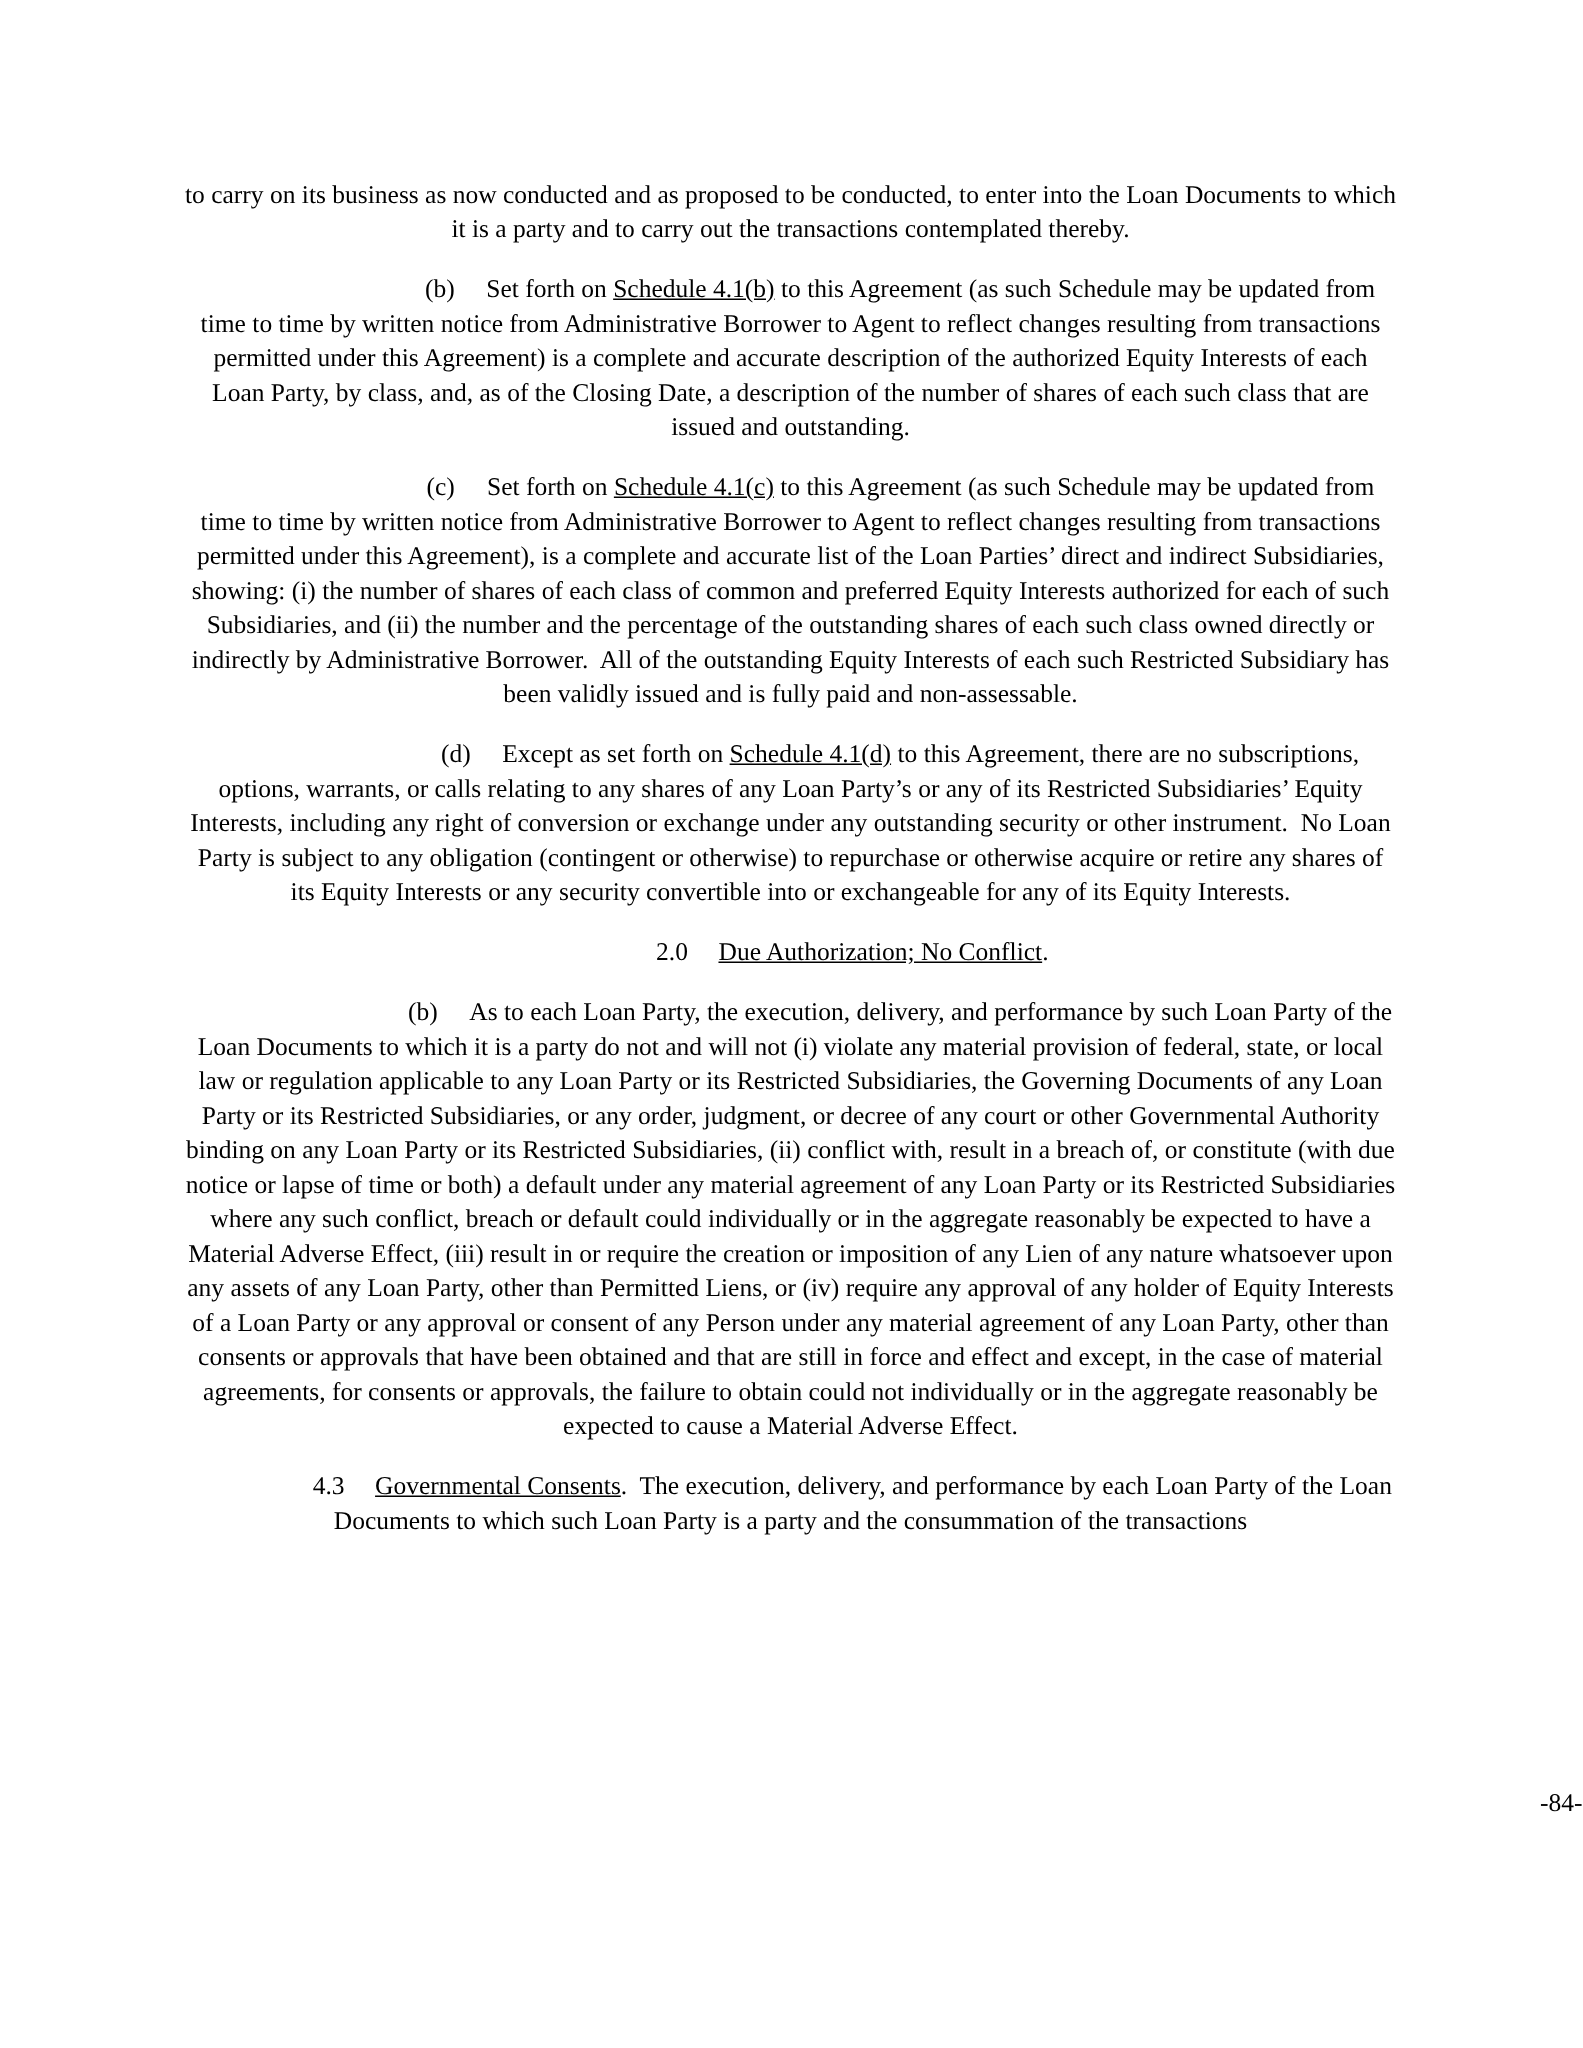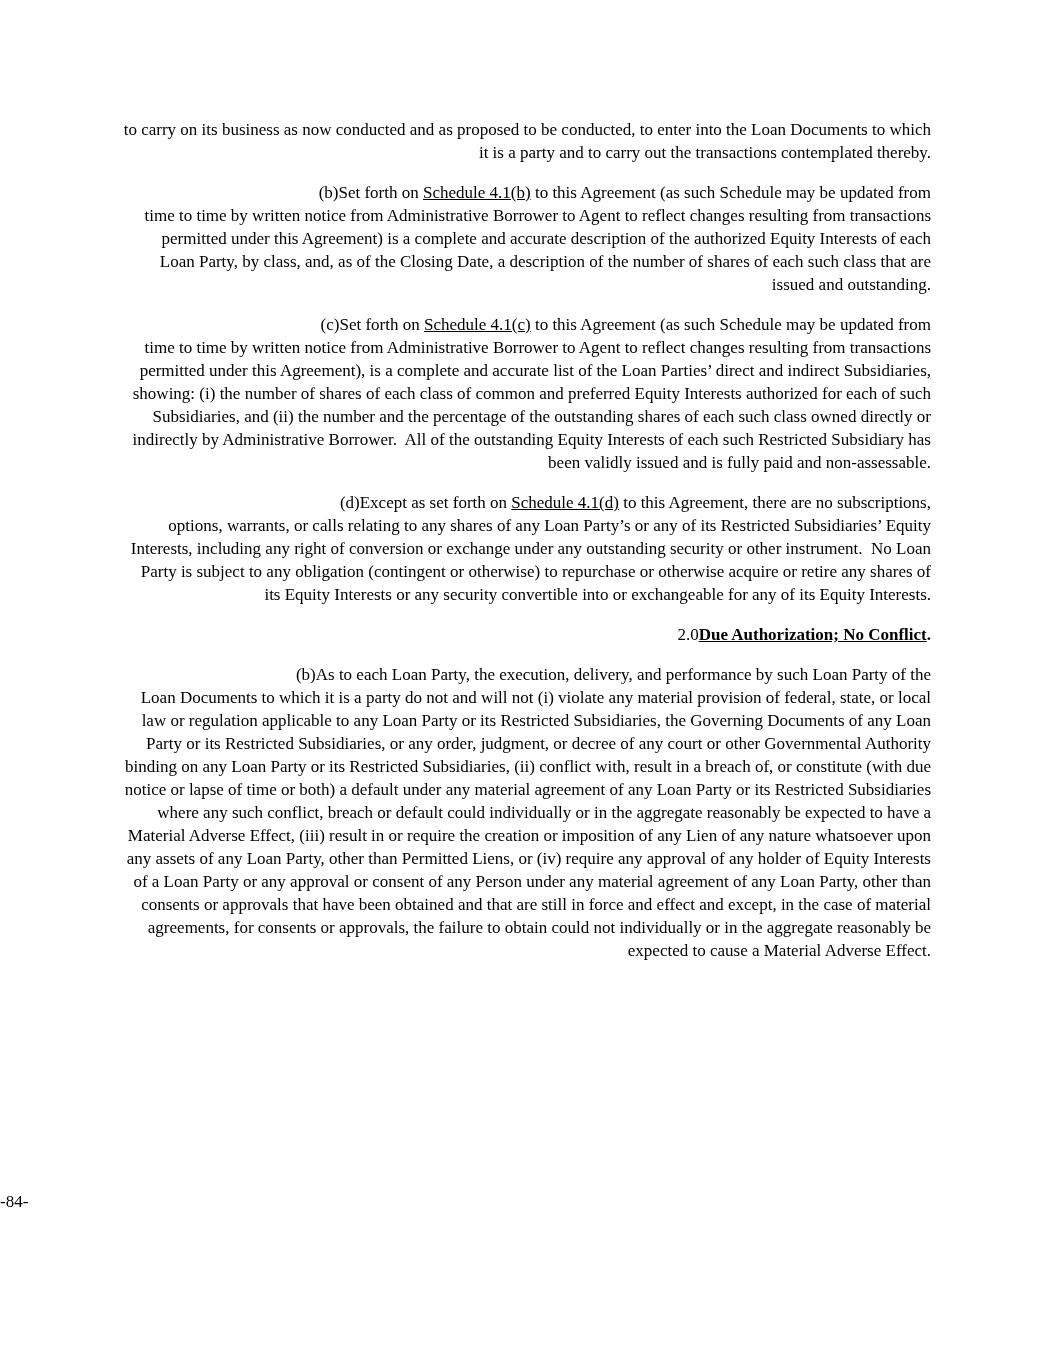--- a/index.html
+++ b/index.html
@@ -21,49 +21,50 @@
   }
   .content {
     position: absolute;
     left: 123px;
     top: 118px;
     width: 808px;
   }
   p.para {
     margin: 0 0 17px 0;
     white-space: pre-wrap;
-    text-align: right;
+    text-align: center;
   }
   p.body    { text-indent: 0; }
   p.lettered{ text-indent: 125px; }
   p.section { text-indent: 62px; }
   .label {
     display: inline-block;
     width: 62px;
     text-indent: 0;
   }
   .underline { text-decoration: underline; }
-  .bold { font-weight: bold; }
+  .bold { font-weight: normal; }
   .footer {
     position: absolute;
     left: 0;
     right: 0;
     top: 1190px;
-    text-align: left;
+    text-align: right;
     font-family: "Liberation Serif", "DejaVu Serif", serif;
     font-size: 17px;
     color: #000000;
   }
 </style>
 </head>
 <body>
 
 <div class="page">
   <div class="content">
       <p class="para body"><span class="run">to carry on its business as now conducted and as proposed to be conducted, to enter into the Loan Documents to which it is a party and to carry out the transactions contemplated thereby.</span></p>
       <p class="para lettered"><span class="label">(b)</span><span class="run">Set forth on </span><span class="run underline">Schedule 4.1(b)</span><span class="run"> to this Agreement (as such Schedule may be updated from time to time by written notice from Administrative Borrower to Agent to reflect changes resulting from transactions permitted under this Agreement) is a complete and accurate description of the authorized Equity Interests of each Loan Party, by class, and, as of the Closing Date, a description of the number of shares of each such class that are issued and outstanding.</span></p>
       <p class="para lettered"><span class="label">(c)</span><span class="run">Set forth on </span><span class="run underline">Schedule 4.1(c)</span><span class="run"> to this Agreement (as such Schedule may be updated from time to time by written notice from Administrative Borrower to Agent to reflect changes resulting from transactions permitted under this Agreement), is a complete and accurate list of the Loan Parties’ direct and indirect Subsidiaries, showing: (i) the number of shares of each class of common and preferred Equity Interests authorized for each of such Subsidiaries, and (ii) the number and the percentage of the outstanding shares of each such class owned directly or indirectly by Administrative Borrower.  All of the outstanding Equity Interests of each such Restricted Subsidiary has been validly issued and is fully paid and non-assessable.</span></p>
       <p class="para lettered"><span class="label">(d)</span><span class="run">Except as set forth on </span><span class="run underline">Schedule 4.1(d)</span><span class="run"> to this Agreement, there are no subscriptions, options, warrants, or calls relating to any shares of any Loan Party’s or any of its Restricted Subsidiaries’ Equity Interests, including any right of conversion or exchange under any outstanding security or other instrument.  No Loan Party is subject to any obligation (contingent or otherwise) to repurchase or otherwise acquire or retire any shares of its Equity Interests or any security convertible into or exchangeable for any of its Equity Interests.</span></p>
       <p class="para section"><span class="label">2.0</span><span class="run bold underline">Due Authorization; No Conflict</span><span class="run bold">.</span></p>
       <p class="para lettered"><span class="label">(b)</span><span class="run">As to each Loan Party, the execution, delivery, and performance by such Loan Party of the Loan Documents to which it is a party do not and will not (i) violate any material provision of federal, state, or local law or regulation applicable to any Loan Party or its Restricted Subsidiaries, the Governing Documents of any Loan Party or its Restricted Subsidiaries, or any order, judgment, or decree of any court or other Governmental Authority binding on any Loan Party or its Restricted Subsidiaries, (ii) conflict with, result in a breach of, or constitute (with due notice or lapse of time or both) a default under any material agreement of any Loan Party or its Restricted Subsidiaries where any such conflict, breach or default could individually or in the aggregate reasonably be expected to have a Material Adverse Effect, (iii) result in or require the creation or imposition of any Lien of any nature whatsoever upon any assets of any Loan Party, other than Permitted Liens, or (iv) require any approval of any holder of Equity Interests of a Loan Party or any approval or consent of any Person under any material agreement of any Loan Party, other than consents or approvals that have been obtained and that are still in force and effect and except, in the case of material agreements, for consents or approvals, the failure to obtain could not individually or in the aggregate reasonably be expected to cause a Material Adverse Effect.</span></p>
+      <p class="para section"><span class="label">4.3</span><span class="run bold underline">Governmental Consents</span><span class="run">.  The execution, delivery, and performance by each Loan Party of the Loan Documents to which such Loan Party is a party and the consummation of the transactions</span></p>
     </div>
   <div class="footer">-84-</div>
 </div>
 
 </body></html>

